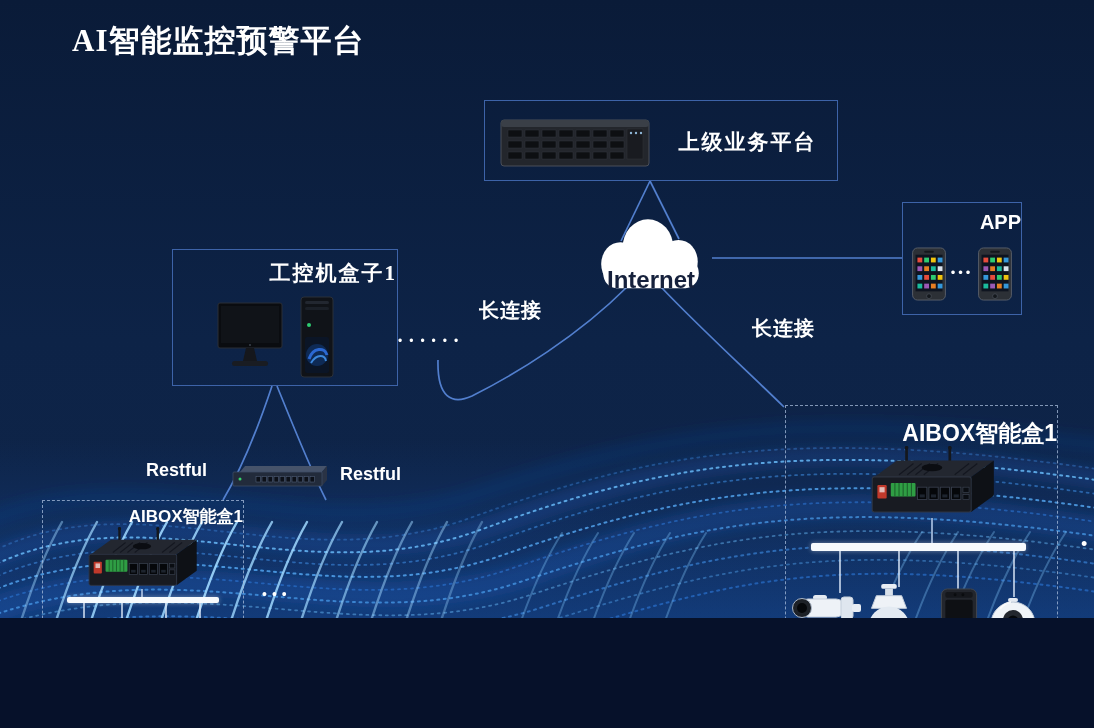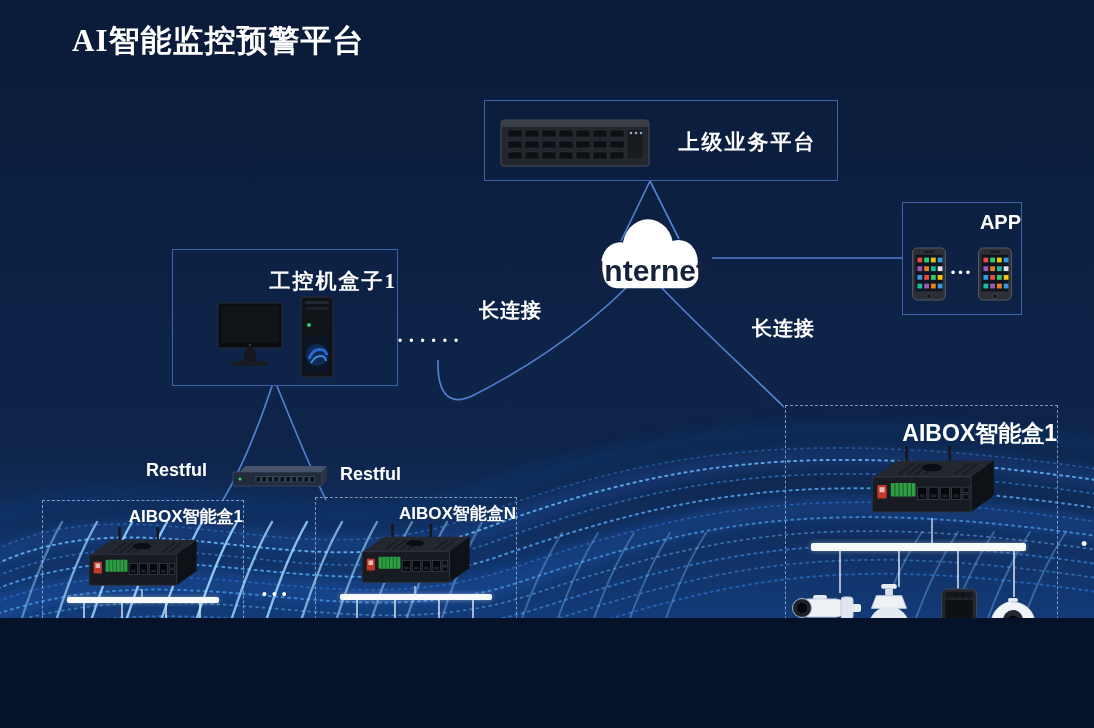--- a/index.html
+++ b/index.html
@@ -267,36 +267,36 @@
     <svg class="icon" style="left:15px;top:13px;" width="150" height="54">
         <use href="#sym-server"></use>
       </svg>
     <div class="abs serif-label" style="left:180px;top:27px;width:165px;text-align:center;font-size:21px;letter-spacing:2px;">上级业务平台</div>
   </div>
 
   <div class="cloud" style="left:590px;top:210px;width:122px;height:92px;">
     <svg viewBox="0 0 120 80" preserveAspectRatio="none">
         <use href="#sym-cloud"></use>
       </svg>
-    <div class="cloud-text" style="top:44px;font-size:30px;color:#16213c;">Internet</div>
+    <div class="cloud-text" style="top:56px;font-size:24px;color:#16213c;">Internet</div>
   </div>
 
   <div class="node-box" style="left:902px;top:202px;width:120px;height:113px;">
     <div class="abs sans-label ctr" style="top:8px;font-size:20px;">APP</div>
     <svg class="icon" style="left:8px;top:44px;" width="36" height="54">
         <use href="#sym-phone"></use>
       </svg>
     <svg class="icon" style="left:74px;top:44px;" width="36" height="54">
         <use href="#sym-phone"></use>
       </svg>
     <div class="dots" style="left:44px;top:62px;width:30px;text-align:center;font-size:13px;letter-spacing:3px;">•••</div>
   </div>
 
   <div class="node-box" style="left:172px;top:249px;width:226px;height:137px;">
-    <div class="abs serif-label ctr" style="top:9px;font-size:21px;letter-spacing:2px;margin-top:8px;">工控机盒子1</div>
+    <div class="abs serif-label ctr" style="top:9px;font-size:21px;letter-spacing:2px;">工控机盒子1</div>
     <svg class="icon" style="left:44px;top:52px;" width="66" height="68">
         <use href="#sym-monitor"></use>
       </svg>
     <svg class="icon" style="left:126px;top:45px;" width="36" height="84">
         <use href="#sym-tower"></use>
       </svg>
   </div>
 
   <div class="abs serif-label" style="left:479px;top:297px;font-size:20px;letter-spacing:1px;">长连接</div>
   <div class="abs serif-label" style="left:752px;top:315px;font-size:20px;letter-spacing:1px;">长连接</div>
@@ -332,44 +332,20 @@
         <use href="#sym-face"></use>
       </svg>
     <svg class="icon" style="left:144px;top:128px;" width="42" height="30">
         <use href="#sym-dome"></use>
       </svg>
   </div>
 
   <div class="dots" style="left:262px;top:586px;font-size:14px;letter-spacing:5px;">•••</div>
   <div class="dots" style="left:262px;top:615px;font-size:14px;letter-spacing:5px;">•••</div>
 
-  <div class="dashed-box" style="left:315px;top:497px;width:202px;height:197px;">
-    <div class="abs sans-label ctr" style="top:4px;font-size:17px;">AIBOX智能盒N</div>
-    <svg class="icon" style="left:38px;top:26px;" width="122" height="62">
-        <use href="#sym-aibox"></use>
-      </svg>
-    <div class="vline" style="left:98px;top:88px;height:8px;"></div>
-    <div class="white-bar" style="left:24px;top:96px;width:152px;height:6px;"></div>
-    <div class="drop" style="left:40px;top:102px;height:22px;"></div>
-    <div class="drop" style="left:78px;top:102px;height:22px;"></div>
-    <div class="drop" style="left:122px;top:102px;height:22px;"></div>
-    <div class="drop" style="left:156px;top:102px;height:22px;"></div>
-    <svg class="icon" style="left:4px;top:120px;" width="66" height="32">
-        <use href="#sym-bullet"></use>
-      </svg>
-    <svg class="icon" style="left:60px;top:122px;" width="36" height="60">
-        <use href="#sym-ptz"></use>
-      </svg>
-    <svg class="icon" style="left:110px;top:120px;" width="29" height="60">
-        <use href="#sym-face"></use>
-      </svg>
-    <svg class="icon" style="left:144px;top:128px;" width="42" height="30">
-        <use href="#sym-dome"></use>
-      </svg>
-  </div>
 
   <div class="dashed-box" style="left:785px;top:405px;width:273px;height:280px;">
     <div class="abs sans-label ctr" style="top:12px;font-size:23px;">AIBOX智能盒1</div>
     <svg class="icon" style="left:78px;top:36px;" width="136" height="78">
         <use href="#sym-aibox"></use>
       </svg>
     <div class="vline" style="left:145px;top:112px;height:26px;"></div>
     <div class="white-bar" style="left:25px;top:137px;width:215px;height:8px;"></div>
     <div class="drop" style="left:53px;top:145px;height:42px;"></div>
     <div class="drop" style="left:112px;top:145px;height:36px;"></div>

